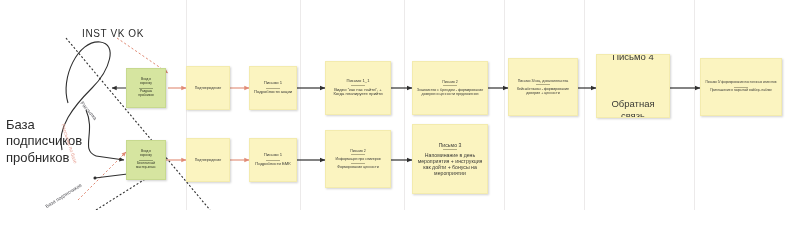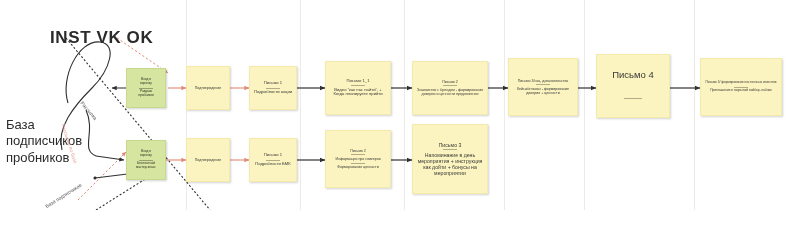--- a/index.html
+++ b/index.html
@@ -77,23 +77,24 @@
   .fs5  { font-size: 5.2px; }
   .fs9  { font-size: 9.5px; }
 
   
   .label {
     position: absolute;
     color: #2b2b2b;
     white-space: pre-line;
   }
   #social-title {
-    font-size: 17px;
-    font-weight: bold;
+    font-size: 10px;
+    font-weight: normal;
     letter-spacing: .6px;
+    margin-left: 32px;
   }
   #audience-text {
     font-size: 11px;
     line-height: 1.22;
   }
   #base-text {
     font-size: 13px;
     line-height: 1.25;
     text-align: left;
     margin-top: 33px;
@@ -220,20 +221,22 @@
     <span class="rule"></span>
     <span class="t fs35">Кейсы/отзывы -
 формирование
 доверия +
 ценности</span>
   </div>
 
   <div class="note" style="left:596px; top:54px; width:74px; height:64px;gap:14px;">
     <span class="t fs9">Письмо 4</span>
     <span class="rule" style="width:18px; margin:4px auto;"></span>
+    <span class="t fs9">Обратная
+связь</span>
   </div>
 
   <div class="note" style="left:700px; top:58px; width:82px; height:58px;">
     <span class="t fs3">Письмо 5/
 формирование
 постоянных клиентов</span>
     <span class="rule"></span>
     <span class="t fs3">Приглашение в
 закрытый вайбер-
 паблик</span>

